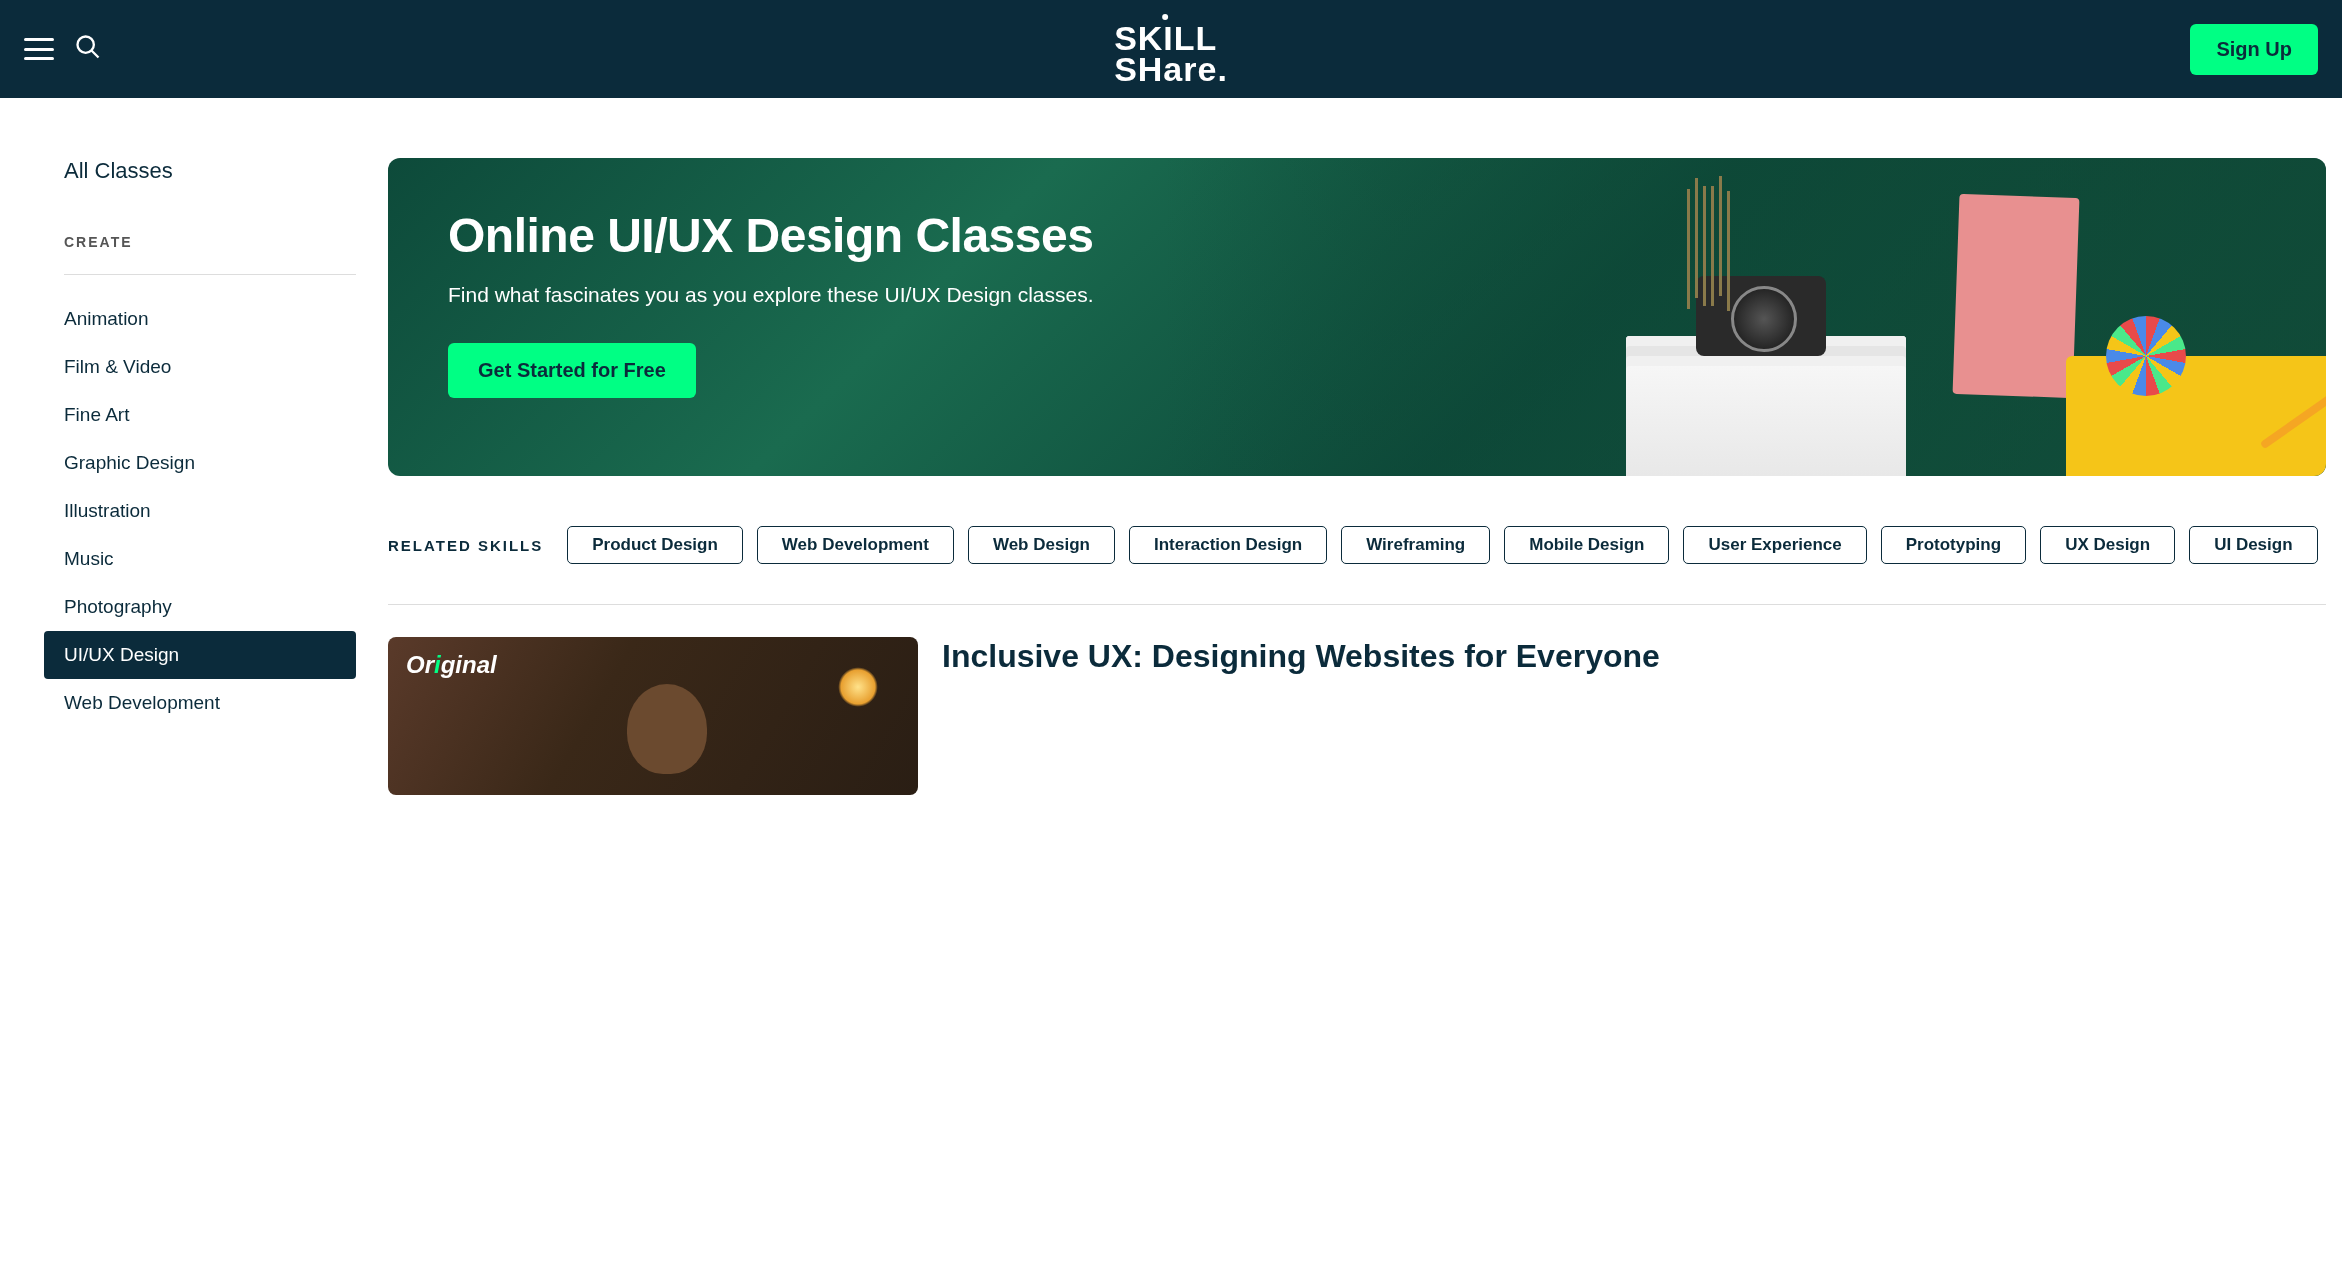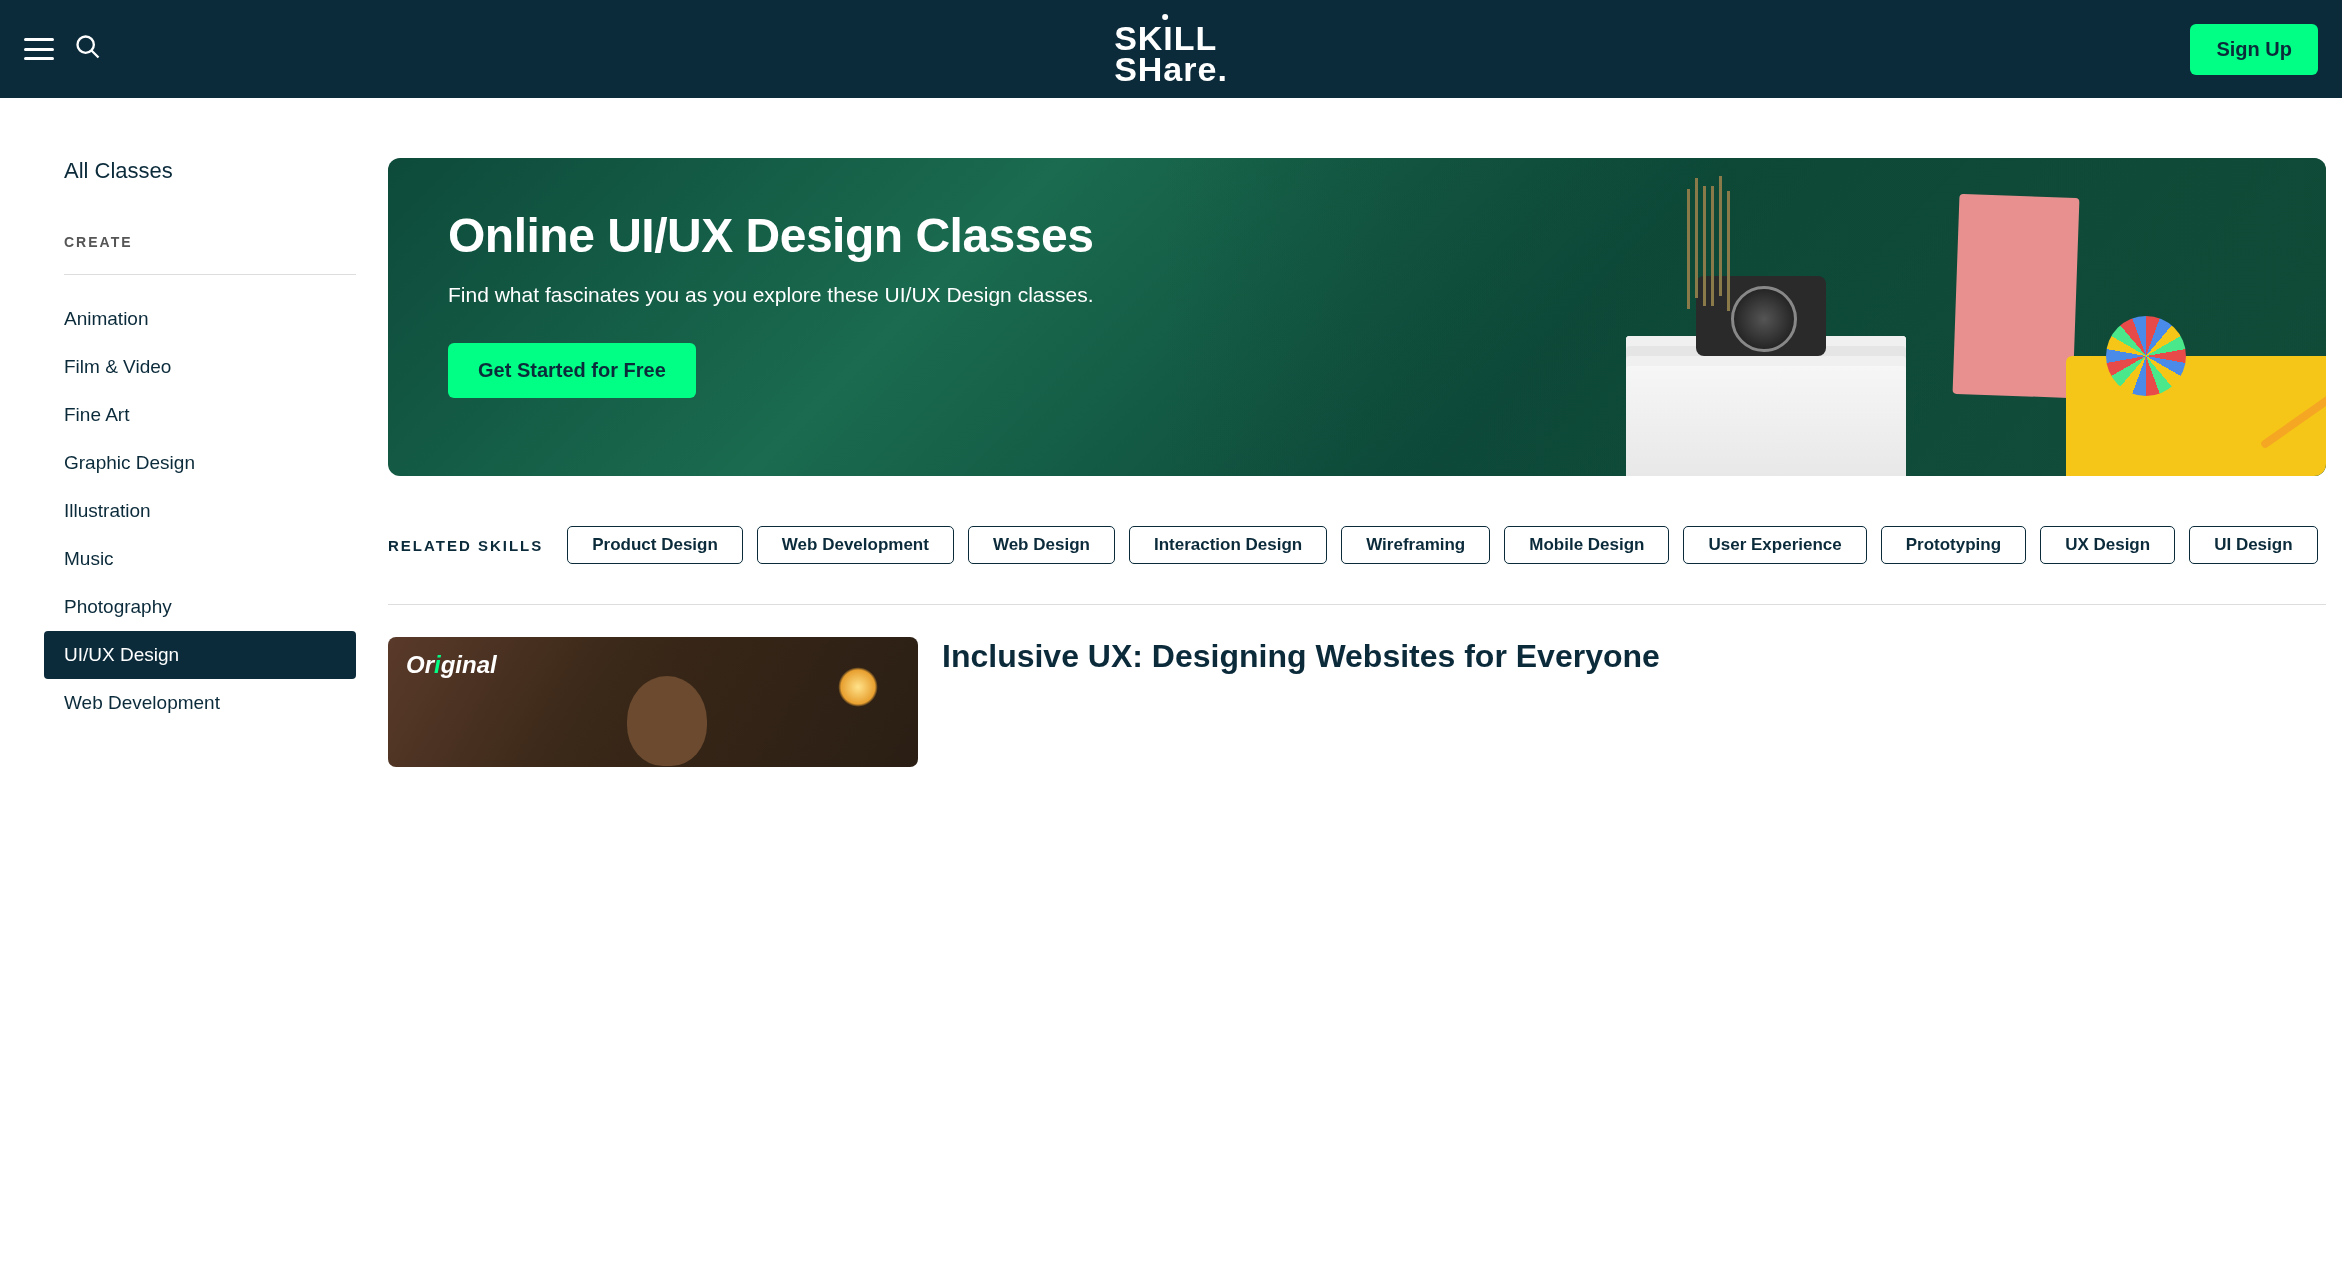--- a/index.html
+++ b/index.html
@@ -46,21 +46,21 @@
 .prop-ball { right: 140px; bottom: 80px; width: 80px; height: 80px; border-radius: 50%; background: repeating-conic-gradient(#e84a4a 0 20deg, #4a8ae8 20deg 40deg, #f5c518 40deg 60deg, #4ae88a 60deg 80deg); }
 .prop-pencil-long { right: 60px; bottom: 30px; width: 8px; height: 200px; background: #f5a623; transform: rotate(55deg); transform-origin: bottom; border-radius: 4px; }
 
 
 .related { margin-top: 50px; display: flex; flex-wrap: wrap; align-items: center; gap: 14px; padding-bottom: 40px; border-bottom: 1px solid #ddd; }
 .related-label { font-size: 15px; font-weight: 800; letter-spacing: 2px; color: #0b2b3b; margin-right: 10px; }
 .pill { border: 1.5px solid #0b2b3b; background: #fff; color: #0b2b3b; padding: 8px 24px; border-radius: 5px; font-size: 17px; font-weight: 700; cursor: pointer; white-space: nowrap; }
 
 
 .featured { display: flex; gap: 24px; margin-top: 32px; }
-.featured-thumb { width: 530px; height: 130px; background: linear-gradient(120deg, #5a3a2a 0%, #3a2818 40%, #2a1e14 100%); border-radius: 8px; position: relative; overflow: hidden; flex-shrink: 0; }
+.featured-thumb { width: 530px; height: 158px; background: linear-gradient(120deg, #5a3a2a 0%, #3a2818 40%, #2a1e14 100%); border-radius: 8px; position: relative; overflow: hidden; flex-shrink: 0; }
 .original-badge { position: absolute; top: 14px; left: 18px; color: #fff; font-size: 24px; font-weight: 800; font-style: italic; }
 .original-badge .i-dot { color: #00ff84; }
 .featured-face { position: absolute; left: 45%; top: 30%; width: 80px; height: 90px; background: #6b4a2f; border-radius: 50% 50% 45% 45%; }
 .featured-lamp { position: absolute; right: 40px; top: 30px; width: 40px; height: 40px; background: radial-gradient(#ffe28a, #e8a030 60%, transparent 70%); border-radius: 50%; }
 .featured-info { flex: 1; }
 .featured-title { font-size: 32px; font-weight: 800; color: #0b2b3b; line-height: 1.2; }
 </style>
 </head>
 <body>
 

